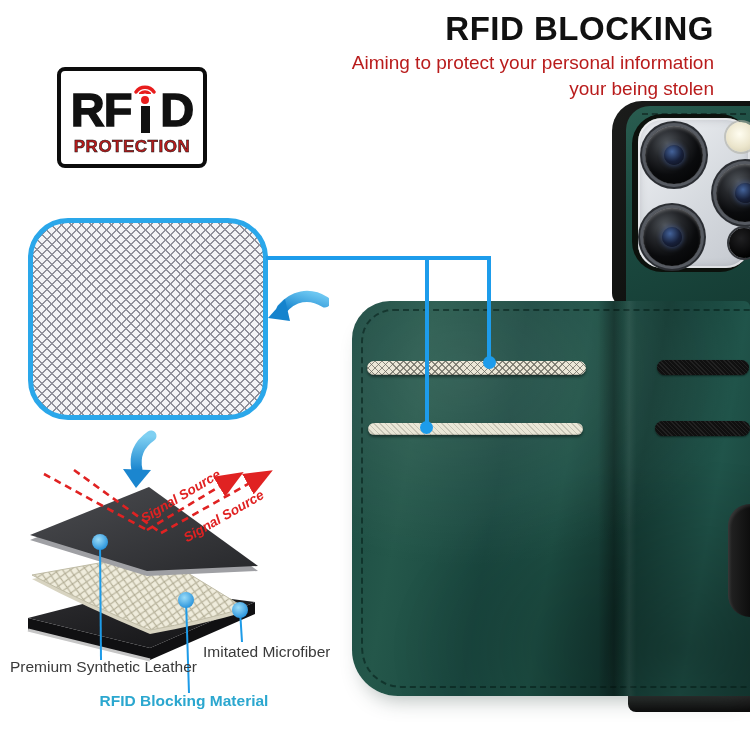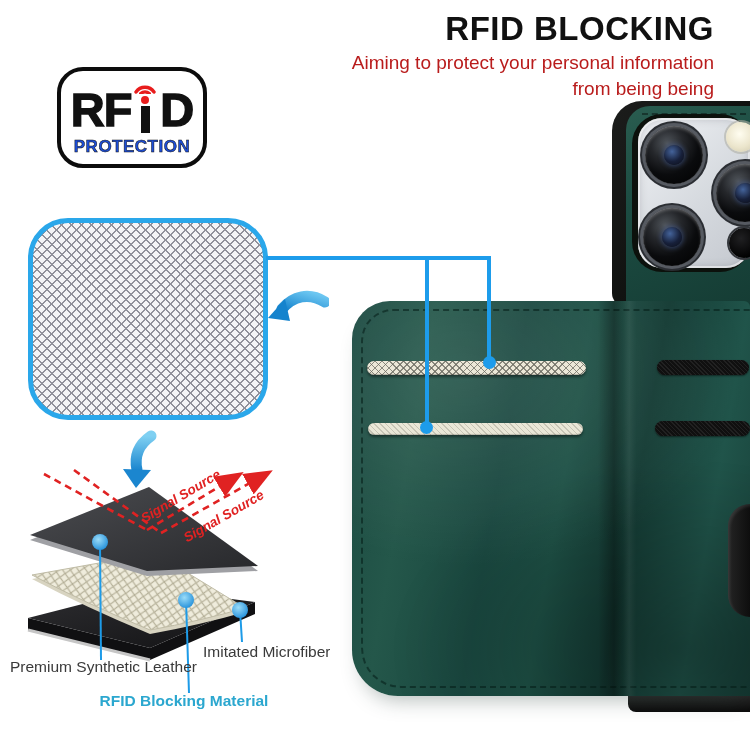--- a/index.html
+++ b/index.html
@@ -7,29 +7,29 @@
     position:relative;width:750px;height:750px;background:#ffffff;
     overflow:hidden;font-family:Liberation Sans, sans-serif;
   }
   
   .header{position:absolute;top:10px;right:36px;text-align:right;color:#1b1b1b;}
   .title{font-size:33px;font-weight:bold;letter-spacing:0.5px;color:#111;line-height:38px;}
   .subtitle{font-size:19px;color:#b91c1c;line-height:23px;margin-top:3px;}
   
   .badge{
     position:absolute;left:57px;top:67px;width:150px;height:101px;
-    border:4.5px solid #0c0c0c;border-radius:26px;box-sizing:border-box;
+    border:4.5px solid #0c0c0c;border-radius:8px;box-sizing:border-box;
     display:flex;flex-direction:column;align-items:center;justify-content:center;background:#fff;
   }
   .badge-word{display:flex;align-items:flex-end;line-height:1;}
   .badge-letter{font-size:47px;font-weight:bold;color:#111;-webkit-text-stroke:1.4px #111;letter-spacing:-1px;}
   .badge-i{display:flex;flex-direction:column;align-items:center;margin:0 3px 0 2px;}
   .i-dot{width:8px;height:8px;border-radius:50%;background:#e81c1c;margin:2px 0;}
   .i-stem{width:9px;height:27px;background:#111;}
-  .badge-caption{font-size:17px;font-weight:bold;color:#1d4ed8;letter-spacing:0.5px;margin-top:4px;-webkit-text-stroke:0.5px #111;}
+  .badge-caption{font-size:17px;font-weight:bold;color:#b91c1c;letter-spacing:0.5px;margin-top:4px;-webkit-text-stroke:0.5px #111;}
   
   .mesh-swatch{
     position:absolute;left:28px;top:218px;width:240px;height:202px;box-sizing:border-box;
     border:5px solid #2aa7ea;border-radius:40px;
     background:
       repeating-linear-gradient(45deg,#91919b 0 1.4px,transparent 1.4px 7px),
       repeating-linear-gradient(135deg,#91919b 0 1.4px,transparent 1.4px 7px),
       #f4f4f6;
   }
   
@@ -137,21 +137,21 @@
   .diagram-svg{position:absolute;left:0px;top:425px;z-index:4;}
 </style>
 </head>
 <body>
 
 <div class="canvas">
 
   <div class="header">
     <div class="title">RFID BLOCKING</div>
     <div class="subtitle">Aiming to protect your personal information</div>
-    <div class="subtitle">from being being</div>
+    <div class="subtitle">your being stolen</div>
   </div>
 
   <div class="badge">
     <div class="badge-word">
       <span class="badge-letter">RF</span>
       <span class="badge-i">
         <svg width="24" height="15" viewBox="0 0 24 15">
           <path d="M3,13 A11,11 0 0 1 21,13" fill="none" stroke="#e81c1c" stroke-width="3.4" stroke-linecap="round"></path>
           <path d="M7.8,14.6 A6.2,6.2 0 0 1 16.2,14.6" fill="none" stroke="#e81c1c" stroke-width="3.4" stroke-linecap="round"></path>
         </svg>

